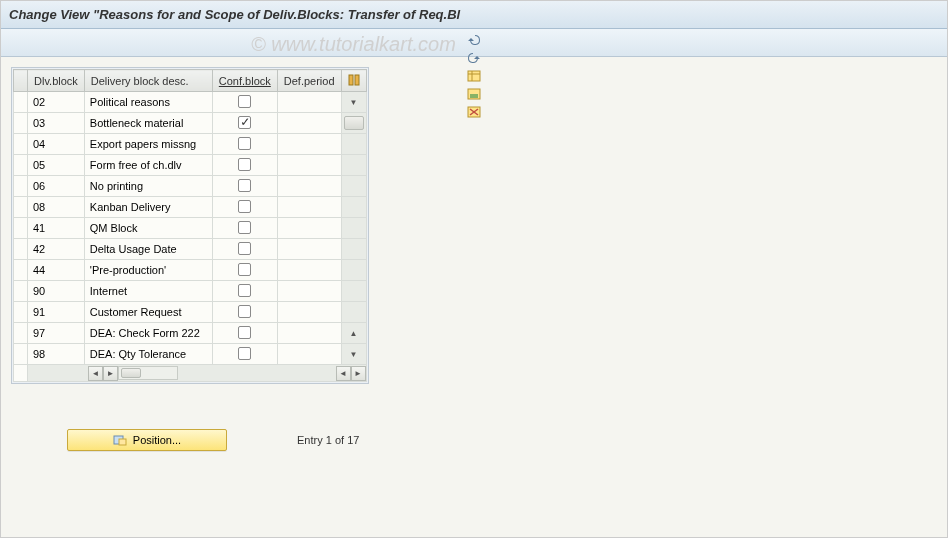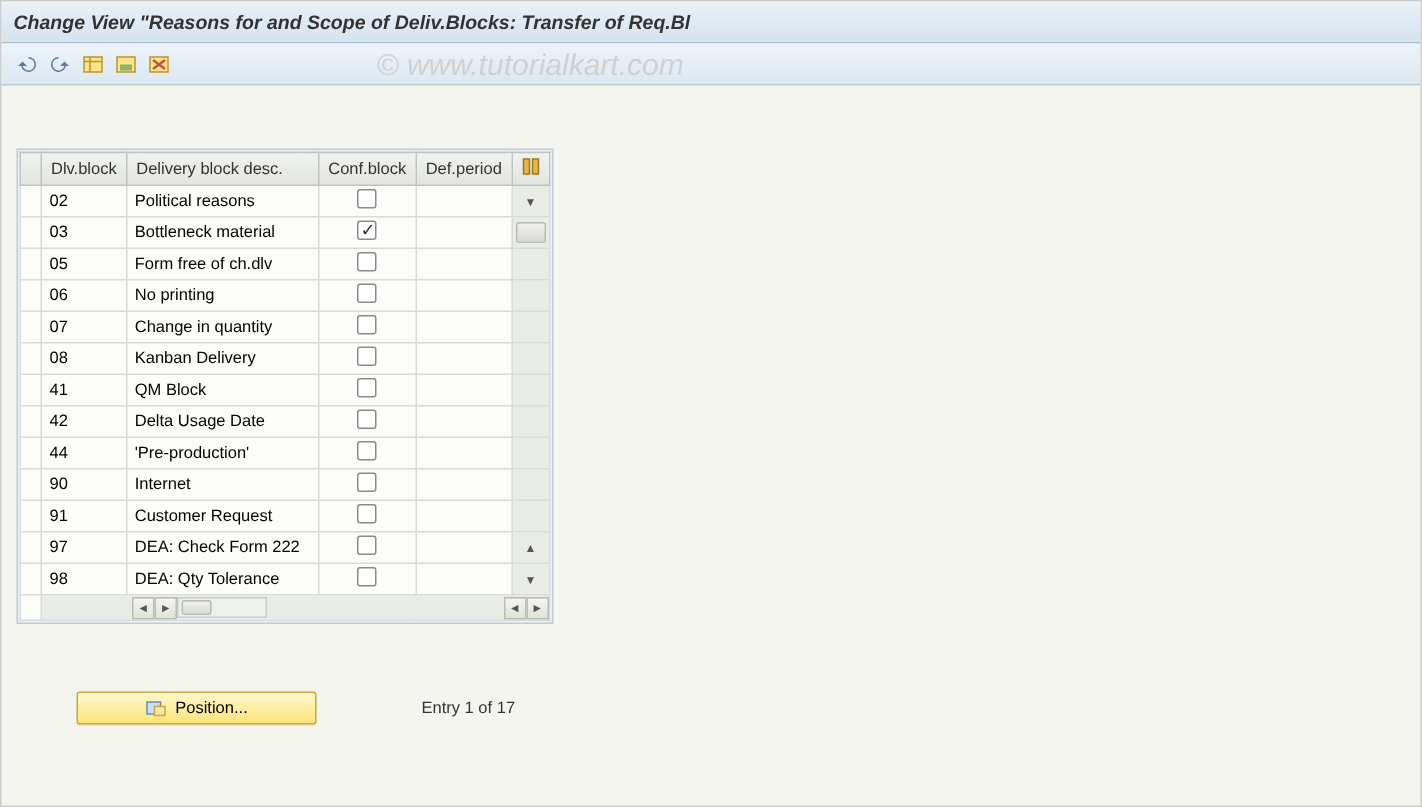--- a/index.html
+++ b/index.html
@@ -24,20 +24,21 @@
   }
   .toolbar {
     background: linear-gradient(#eef4f9, #dbe7f0);
     border-bottom: 1px solid #b8c7d4;
     height: 28px;
     padding: 4px 8px;
     display: flex;
     align-items: center;
     gap: 4px;
     position: relative;
+    flex-direction: column;
   }
   .tb-btn {
     width: 18px; height: 18px;
     display: inline-flex;
     align-items: center;
     justify-content: center;
     cursor: pointer;
   }
   .watermark {
     position: absolute;
@@ -78,21 +79,21 @@
     height: 21px;
     background: #fcfcf8;
   }
   .rowsel {
     width: 14px;
     background: linear-gradient(#f0f2f0, #e6e8e4);
     border: 1px solid #c0c4c0;
   }
   .col-dlv { width: 52px; }
   .col-desc { width: 128px; }
-  .col-conf { width: 64px; text-align: center; }
+  .col-conf { width: 64px; text-align: center; text-decoration: underline; }
   .col-def  { width: 62px; }
   .col-cfg  { width: 16px; background: linear-gradient(#ffe9a6,#f7d56b); text-align:center;}
   .cell { padding: 2px 5px; display:block; }
   .chk {
     display:inline-block;
     width:13px; height:13px;
     border:1px solid #8a8a8a;
     border-radius:2px;
     background:#fff;
     position:relative;
@@ -147,20 +148,21 @@
   .pos-btn {
     width: 160px; height:22px;
     background: linear-gradient(#fff7cc, #fce47a);
     border:1px solid #c9a93b;
     border-radius:2px;
     display:flex; align-items:center; justify-content:center;
     gap:6px;
     cursor:pointer;
     font-size:11px;
     box-shadow: 0 1px 0 rgba(0,0,0,.08);
+    margin-left: 16px;
   }
   .pos-btn .ico {
     width:14px; height:14px;
     display:inline-flex; align-items:center; justify-content:center;
   }
   .entry-text { color:#333;padding-left:20px; }
 </style>
 </head>
 <body>
 
@@ -194,21 +196,21 @@
     <svg width="14" height="14" viewBox="0 0 14 14">
         <rect x="1" y="2" width="12" height="10" fill="#ffe48a" stroke="#b89530"></rect>
         <line x1="3" y1="4" x2="11" y2="10" stroke="#c05040" stroke-width="1.5"></line>
         <line x1="11" y1="4" x2="3" y2="10" stroke="#c05040" stroke-width="1.5"></line>
       </svg>
   </span>
   <div class="watermark">© www.tutorialkart.com</div>
 </div>
 
 <div class="content">
-  <div style="display:flex;margin-top:32px;">
+  <div style="display:flex;">
     <div class="grid-wrap">
       <table class="grid-table" id="grid">
         <thead>
           <tr>
             <th class="rowsel"></th>
             <th class="col-dlv">Dlv.block</th>
             <th class="col-desc">Delivery block desc.</th>
             <th class="col-conf">Conf.block</th>
             <th class="col-def">Def.period</th>
             <th class="col-cfg">
@@ -248,52 +250,52 @@
               <td>
                 <span class="cell"></span>
               </td>
               <td style="background: rgb(232, 235, 230);">
                 <div style="margin:2px;height:14px;background:linear-gradient(#f0f0ec,#d8dad4);border:1px solid #b8bcb6;border-radius:2px"></div>
               </td>
             </tr>
             <tr>
               <td class="rowsel"></td>
               <td>
+                <span class="cell">04</span>
+              </td>
+              <td>
+                <span class="cell">Export papers missng</span>
+              </td>
+              <td style="text-align: center;"><span class="chk"></span></td>
+              <td>
+                <span class="cell"></span>
+              </td>
+              <td style="background: rgb(232, 235, 230);"></td>
+            </tr>
+            <tr>
+              <td class="rowsel"></td>
+              <td>
                 <span class="cell">05</span>
               </td>
               <td>
                 <span class="cell">Form free of ch.dlv</span>
               </td>
               <td style="text-align: center;"><span class="chk"></span></td>
               <td>
                 <span class="cell"></span>
               </td>
               <td style="background: rgb(232, 235, 230);"></td>
             </tr>
             <tr>
               <td class="rowsel"></td>
               <td>
                 <span class="cell">06</span>
               </td>
               <td>
                 <span class="cell">No printing</span>
-              </td>
-              <td style="text-align: center;"><span class="chk"></span></td>
-              <td>
-                <span class="cell"></span>
-              </td>
-              <td style="background: rgb(232, 235, 230);"></td>
-            </tr>
-            <tr>
-              <td class="rowsel"></td>
-              <td>
-                <span class="cell">07</span>
-              </td>
-              <td>
-                <span class="cell">Change in quantity</span>
               </td>
               <td style="text-align: center;"><span class="chk"></span></td>
               <td>
                 <span class="cell"></span>
               </td>
               <td style="background: rgb(232, 235, 230);"></td>
             </tr>
             <tr>
               <td class="rowsel"></td>
               <td>

